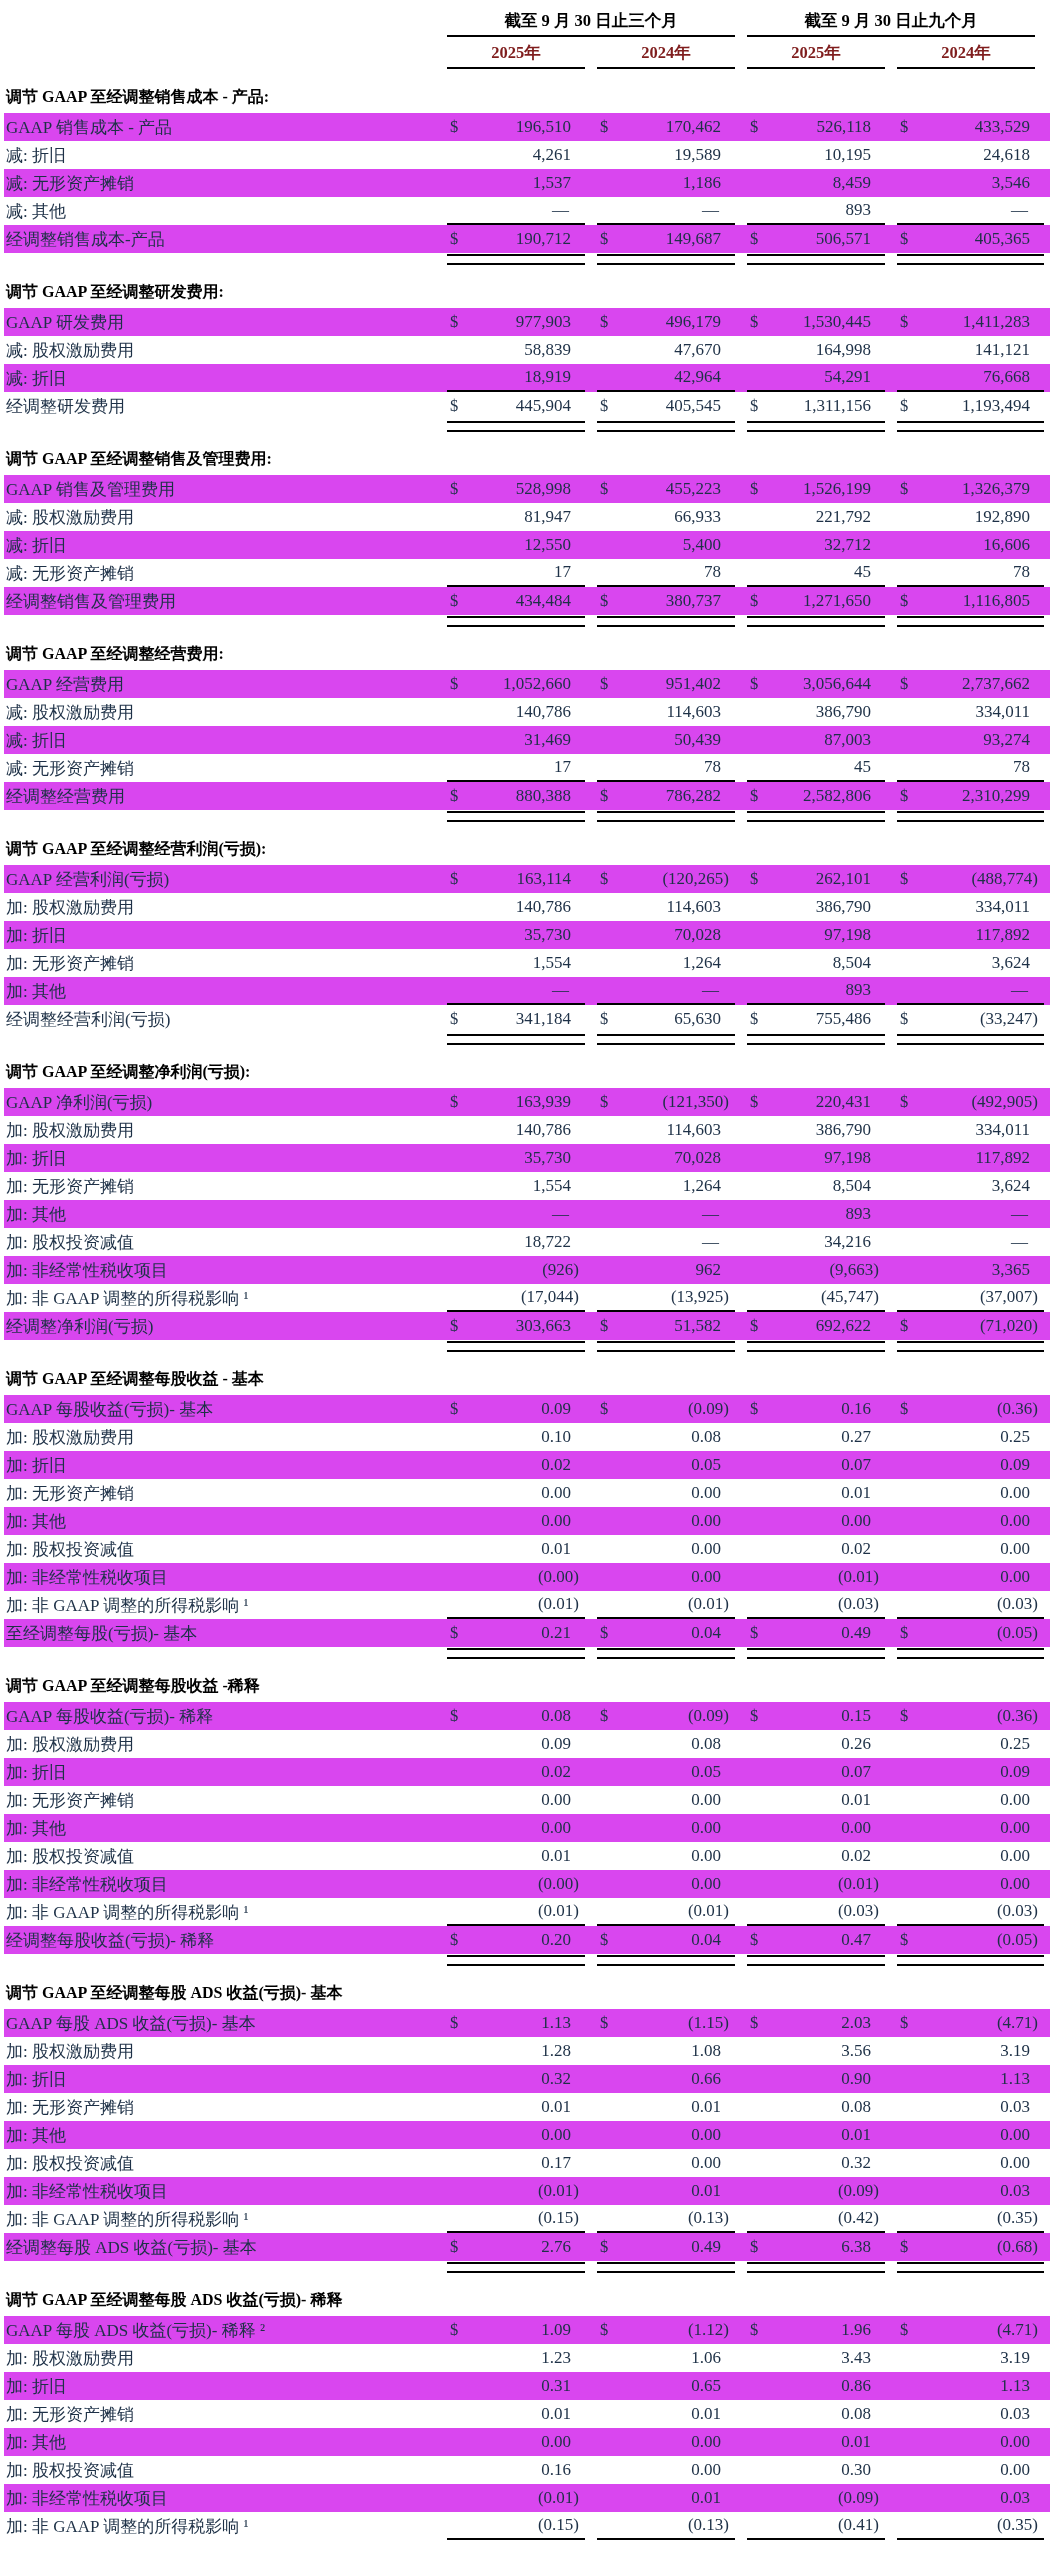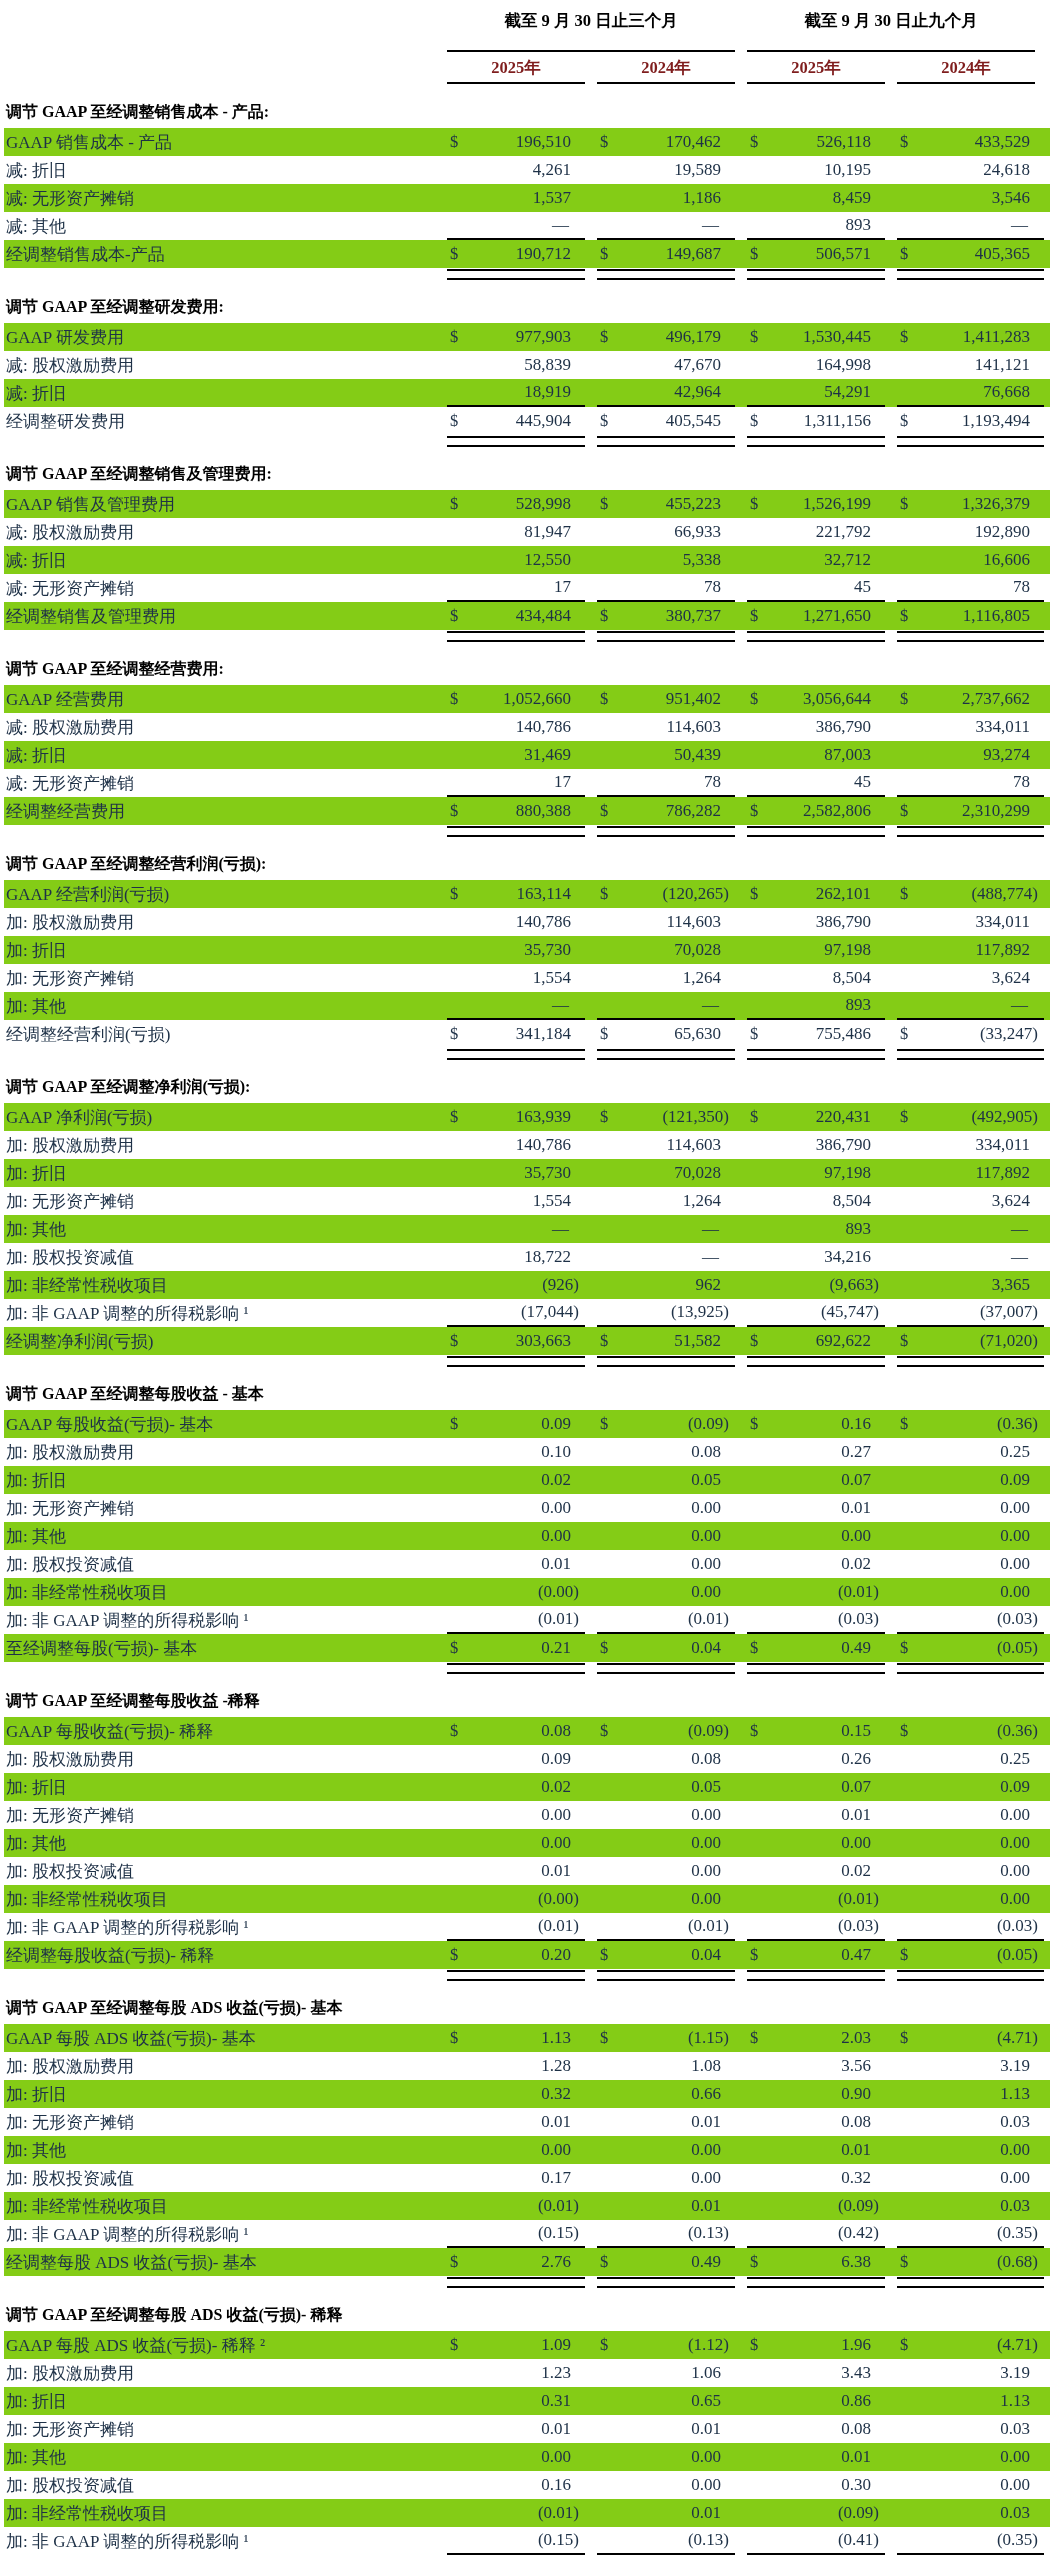--- a/index.html
+++ b/index.html
@@ -11,35 +11,35 @@
   }
   .page { width:1046px; padding:10px 0 0 4px; }
 
   
   .grid { display:grid; grid-template-columns:443px 150px 150px 150px 150px; align-items:stretch; }
 
   
   .hdr1 { margin-bottom:2px; }
   .hdr1 .span2 {
     grid-column:span 2; text-align:center; font-weight:bold; font-size:16.5px; color:#000;
-    border-bottom:2px solid #000; margin-right:12px; padding-bottom:18px; white-space:nowrap;
+    border-bottom:2px solid #000; margin-right:12px; padding-bottom:3px; white-space:nowrap;
   }
   .hdr2 { margin-bottom:8px; }
   .hdr2 .yr {
     text-align:center; font-weight:bold; font-size:16.5px; color:#7f1d1d;
     border-bottom:2px solid #000; margin-right:12px; padding:3px 0 3px 0; white-space:nowrap;
   }
 
   
   .sec-title {
     font-weight:bold; font-size:16px; color:#000;
     padding:6px 0 5px 2px; margin-top:12px; white-space:nowrap;
   }
   .row { height:28px; }
-  .row.blue { background:#84cc16; }
+  .row.blue { background:#d946ef; }
   .label { font-size:17px; padding-left:2px; white-space:nowrap; display:flex; align-items:center; }
   .grp { display:flex; }
   .grp-inner { flex:1; display:flex; align-items:center; margin-right:12px; }
   .grp.last .grp-inner { margin-right:3px; }
   .dollar { width:26px; font-size:16.5px; padding-left:3px; }
   .val { flex:1; text-align:right; font-size:17px; padding-right:14px; white-space:nowrap; }
   .val.neg { padding-right:6px; }
   .val.dash { padding-right:16px; }
   .row.rule-below .grp-inner { border-bottom:2px solid #000; }
 
@@ -386,21 +386,21 @@
         <div class="label">减: 折旧</div>
         <div class="grp">
           <div class="grp-inner">
             <div class="dollar"></div>
             <div class="val">12,550</div>
           </div>
         </div>
         <div class="grp">
           <div class="grp-inner">
             <div class="dollar"></div>
-            <div class="val">5,338</div>
+            <div class="val">5,400</div>
           </div>
         </div>
         <div class="grp">
           <div class="grp-inner">
             <div class="dollar"></div>
             <div class="val">32,712</div>
           </div>
         </div>
         <div class="grp last">
           <div class="grp-inner">

